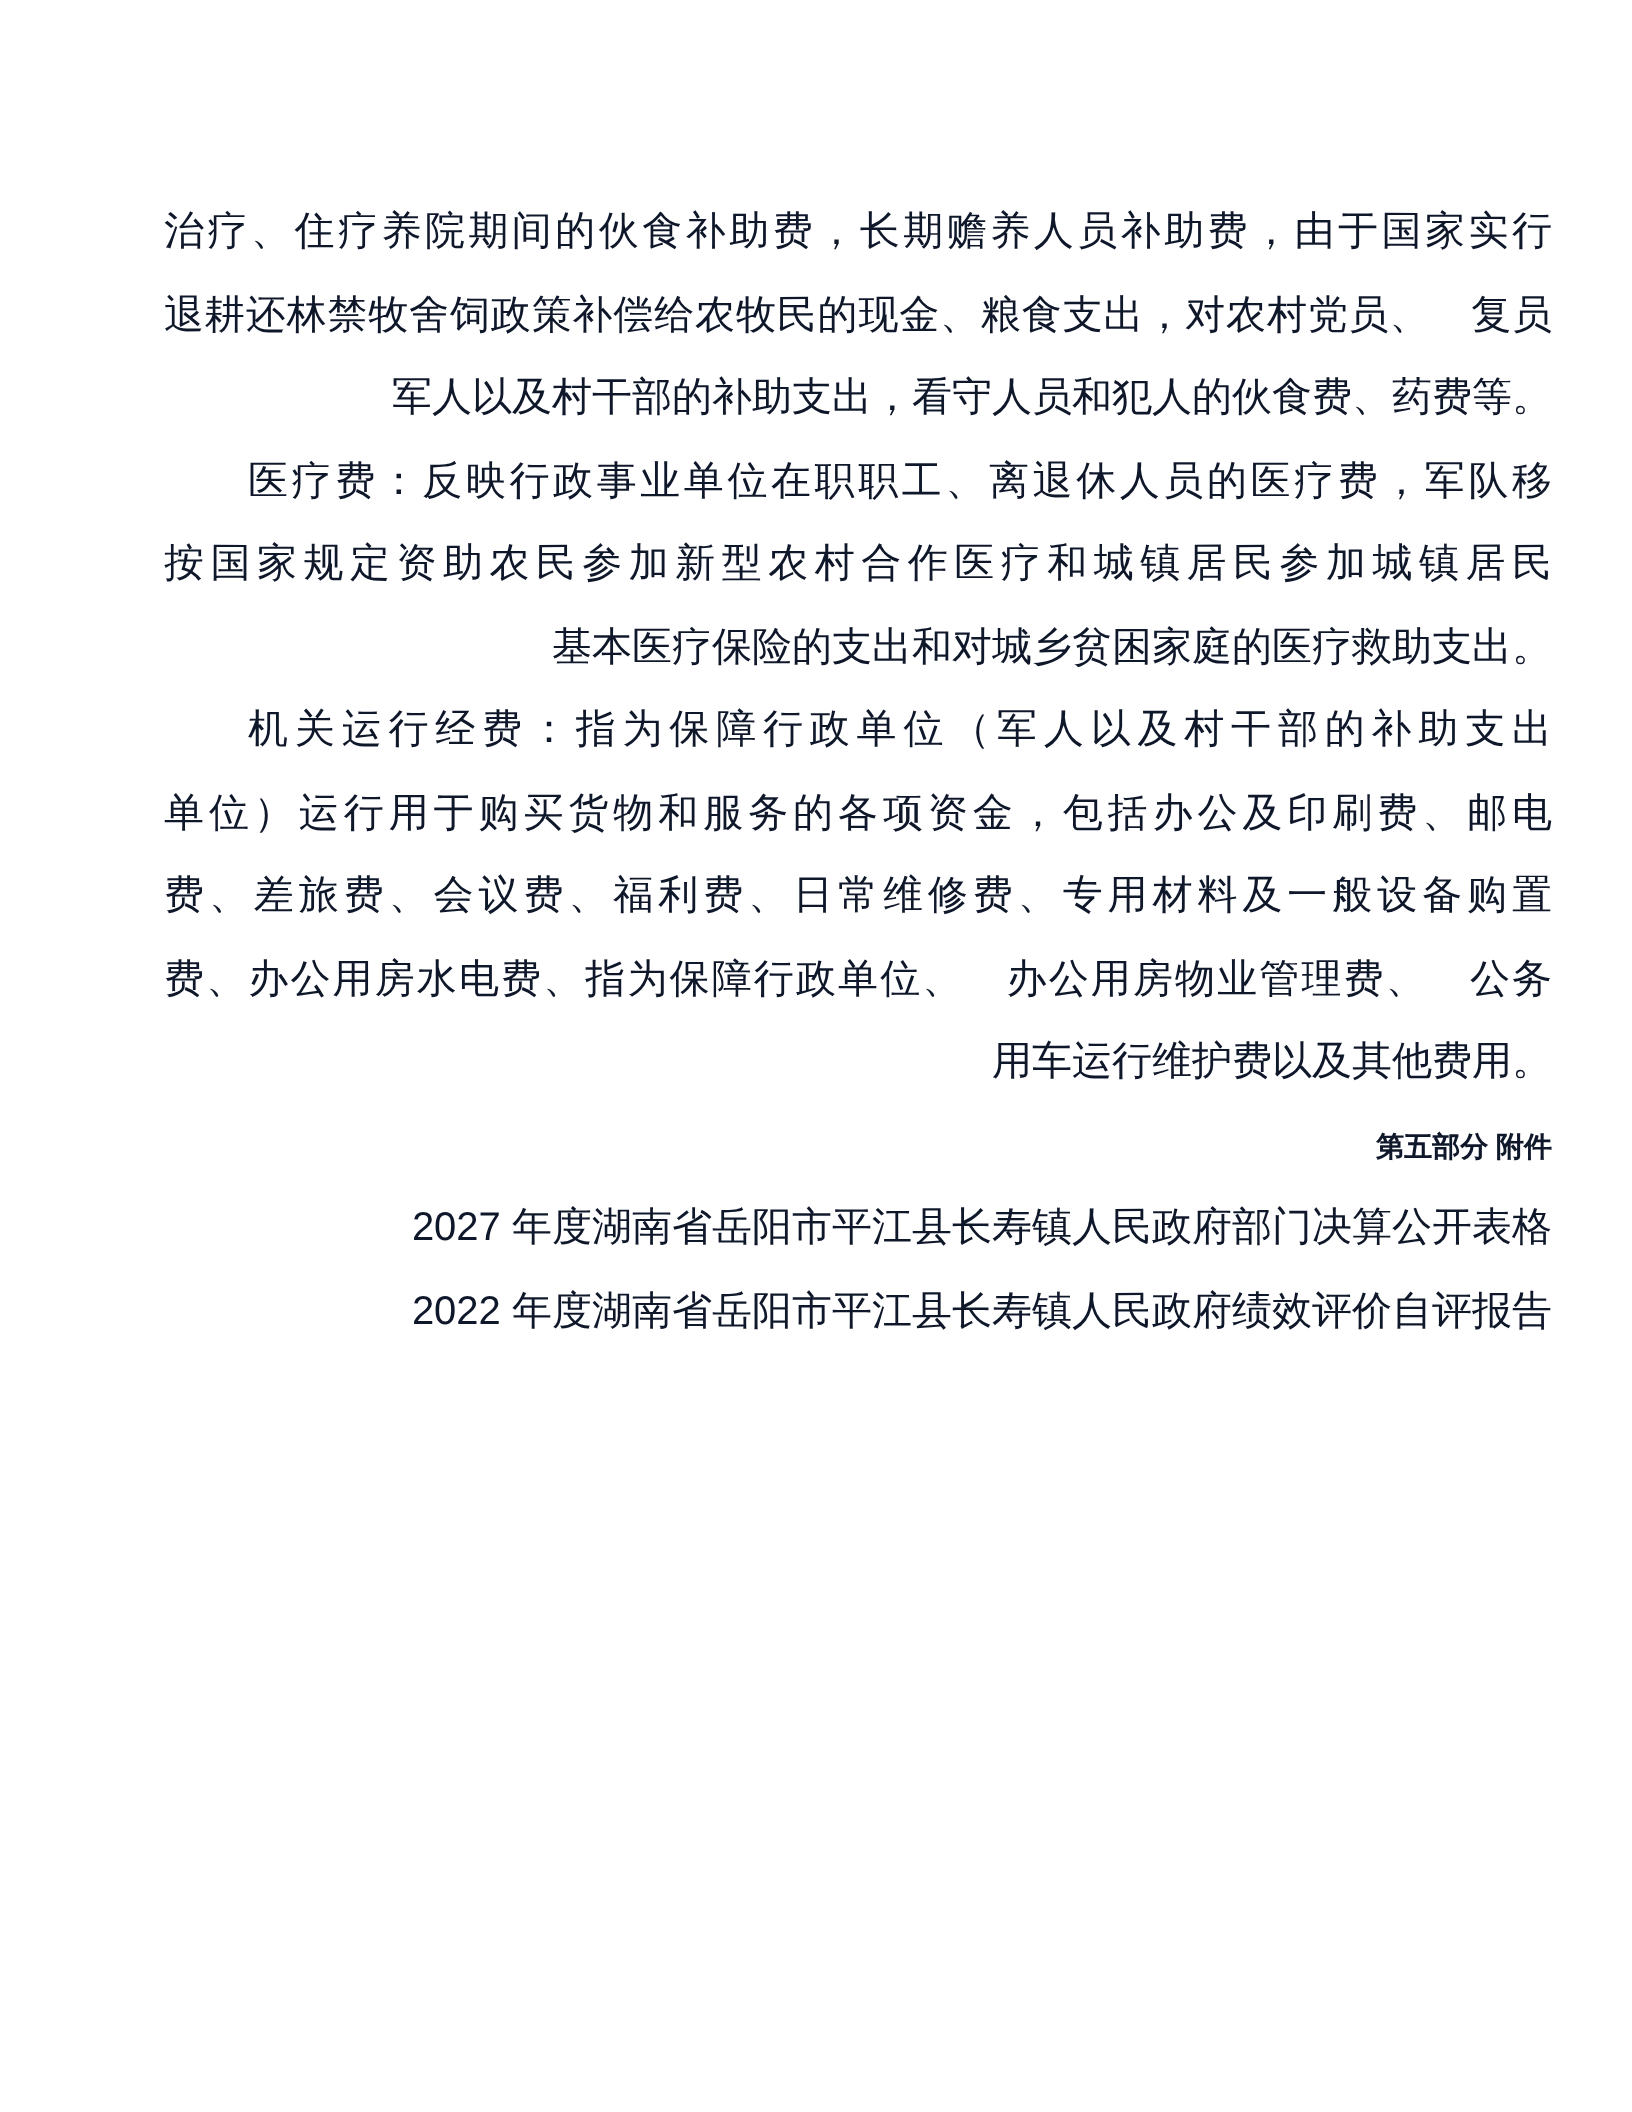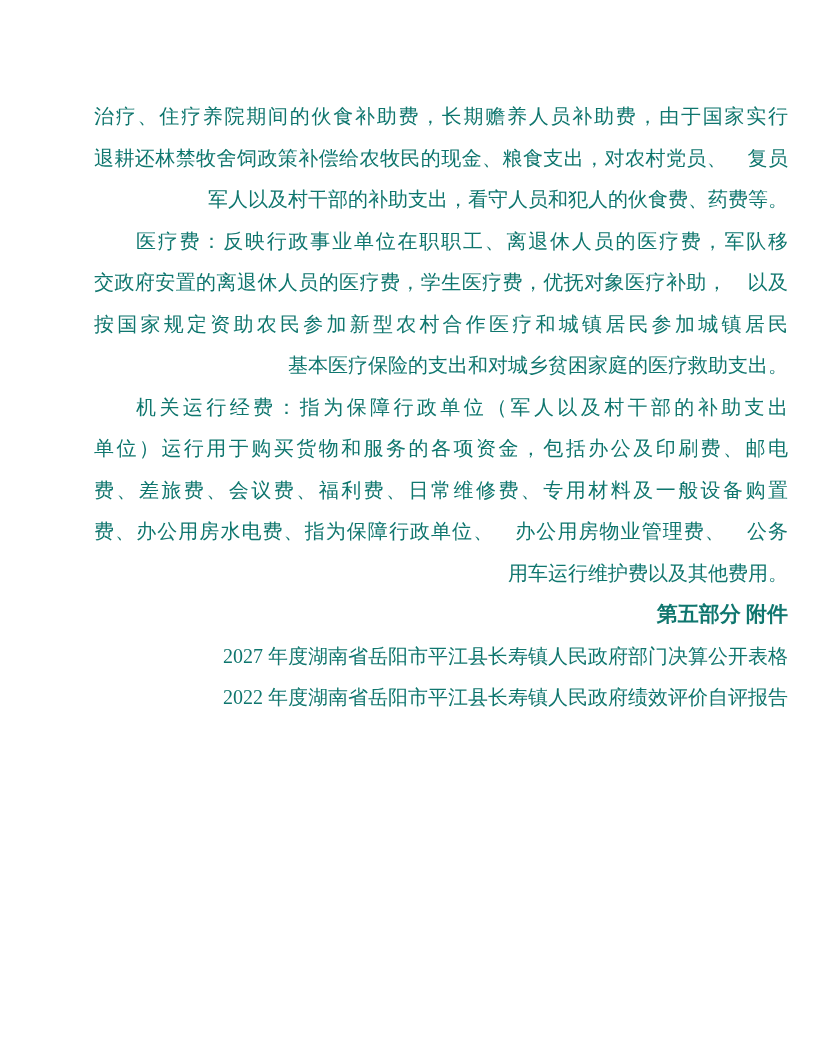--- a/index.html
+++ b/index.html
@@ -9,55 +9,54 @@
   }
   .page {
     position: relative;
     width: 816px;
     height: 1056px;
     background: #ffffff;
     overflow: hidden;
   }
   .text-block {
     position: absolute;
-    left: 94px;
+    left: 82px;
     top: 96px;
     width: 694px;
-    color: #0f766e;
-    font-family: Liberation Serif, serif;
+    color: #0f172a;
+    font-family: Liberation Sans, sans-serif;
     font-size: 20px;
   }
   .line {
     height: 41.5px;
     line-height: 41.5px;
     overflow: hidden;
     text-align: right;
   }
   .line.fill {
     text-align: justify;
     text-align-last: justify;
   }
   .line.indent {
     text-indent: 42px;
   }
   .line.heading {
     font-weight: 700;
-    font-size: 21px;
+    font-size: 14px;
   }
 </style>
 </head>
 <body>
 
 <div class="page">
   <div class="text-block">
     <div class="line fill">治疗、住疗养院期间的伙食补助费，长期赡养人员补助费，由于国家实行</div>
     <div class="line fill">退耕还林禁牧舍饲政策补偿给农牧民的现金、粮食支出，对农村党员、　复员</div>
     <div class="line">军人以及村干部的补助支出，看守人员和犯人的伙食费、药费等。</div>
     <div class="line fill indent">医疗费：反映行政事业单位在职职工、离退休人员的医疗费，军队移</div>
-    <div class="line fill">交政府安置的离退休人员的医疗费，学生医疗费，优抚对象医疗补助，　以及</div>
     <div class="line fill">按国家规定资助农民参加新型农村合作医疗和城镇居民参加城镇居民</div>
     <div class="line">基本医疗保险的支出和对城乡贫困家庭的医疗救助支出。</div>
     <div class="line fill indent">机关运行经费：指为保障行政单位（军人以及村干部的补助支出</div>
     <div class="line fill">单位）运行用于购买货物和服务的各项资金，包括办公及印刷费、邮电</div>
     <div class="line fill">费、差旅费、会议费、福利费、日常维修费、专用材料及一般设备购置</div>
     <div class="line fill">费、办公用房水电费、指为保障行政单位、　办公用房物业管理费、　公务</div>
     <div class="line">用车运行维护费以及其他费用。</div>
     <div class="line heading indent">第五部分 附件</div>
     <div class="line indent">2027 年度湖南省岳阳市平江县长寿镇人民政府部门决算公开表格</div>
     <div class="line indent">2022 年度湖南省岳阳市平江县长寿镇人民政府绩效评价自评报告</div>

